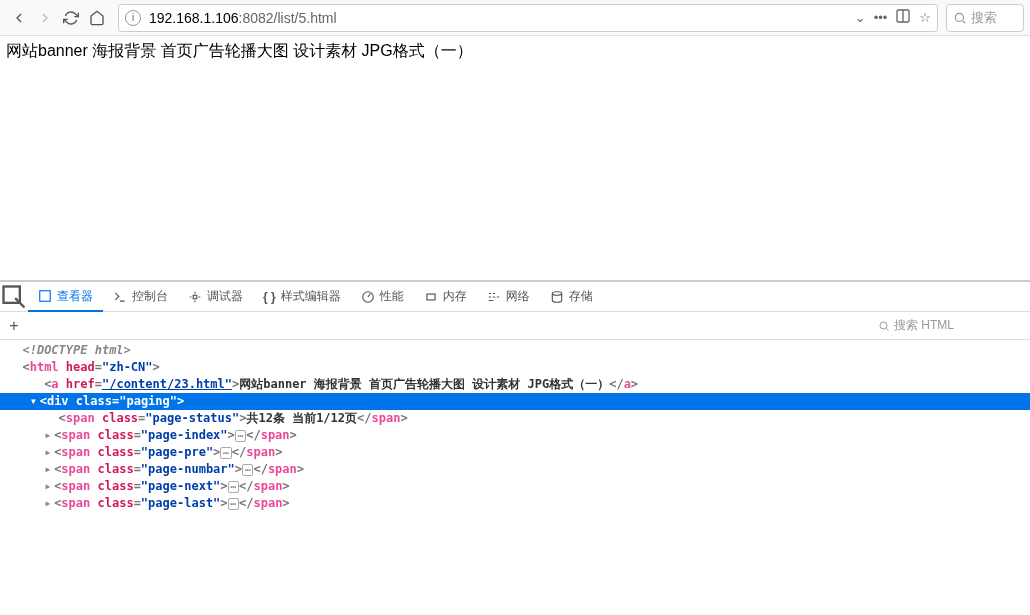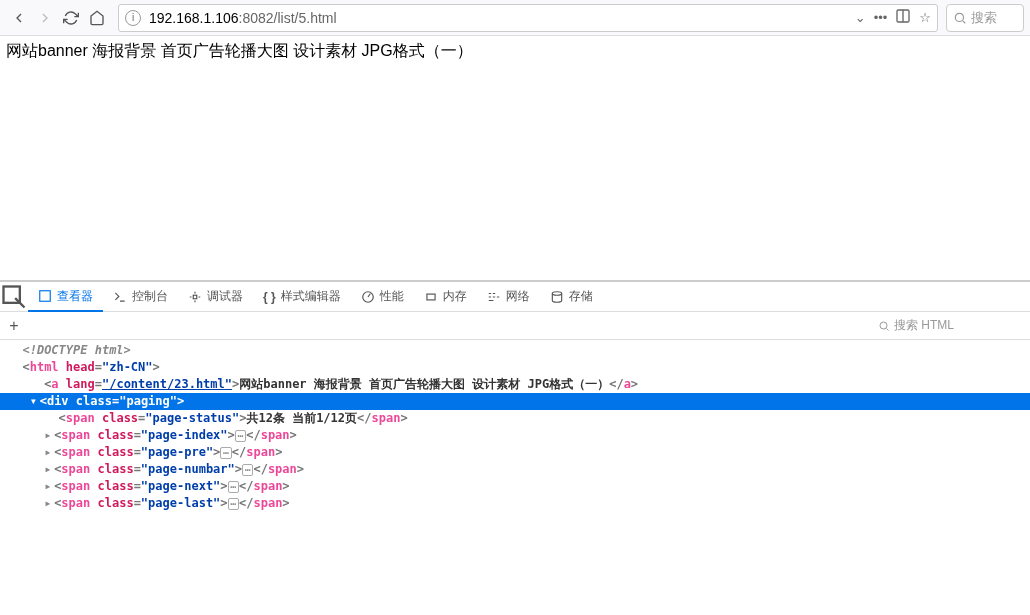--- a/index.html
+++ b/index.html
@@ -170,21 +170,21 @@
           <circle cx="11" cy="11" r="7"></circle>
           <path d="M21 21l-4-4"></path>
         </svg>
       <span>搜索 HTML</span>
     </div>
   </div>
 
   <div class="dt-body">
     <div class="dt-line">  <span class="doctype">&lt;!DOCTYPE html&gt;</span></div>
     <div class="dt-line">  <span class="punc">&lt;</span><span class="tag">html</span> <span class="attr">head</span><span class="punc">=</span><span class="val">"zh-CN"</span><span class="punc">&gt;</span></div>
-    <div class="dt-line">     <span class="punc">&lt;</span><span class="tag">a</span> <span class="attr">lang</span><span class="punc">=</span><span class="val link">"/content/23.html"</span><span class="punc">&gt;</span><span class="text">网站banner 海报背景 首页广告轮播大图 设计素材 JPG格式（一）</span><span class="punc">&lt;/</span><span class="tag">a</span><span class="punc">&gt;</span></div>
+    <div class="dt-line">     <span class="punc">&lt;</span><span class="tag">a</span> <span class="attr">href</span><span class="punc">=</span><span class="val link">"/content/23.html"</span><span class="punc">&gt;</span><span class="text">网站banner 海报背景 首页广告轮播大图 设计素材 JPG格式（一）</span><span class="punc">&lt;/</span><span class="tag">a</span><span class="punc">&gt;</span></div>
     <div class="dt-line sel">   <span class="twisty open" style="color:#fff"></span><span class="punc">&lt;</span><span class="tag">div</span> <span class="attr">class</span><span class="punc">=</span><span class="val">"paging"</span><span class="punc">&gt;</span></div>
     <div class="dt-line">       <span class="punc">&lt;</span><span class="tag">span</span> <span class="attr">class</span><span class="punc">=</span><span class="val">"page-status"</span><span class="punc">&gt;</span><span class="text">共12条 当前1/12页</span><span class="punc">&lt;/</span><span class="tag">span</span><span class="punc">&gt;</span></div>
     <div class="dt-line">     <span class="twisty closed"></span><span class="punc">&lt;</span><span class="tag">span</span> <span class="attr">class</span><span class="punc">=</span><span class="val">"page-index"</span><span class="punc">&gt;</span><span class="dots">⋯</span><span class="punc">&lt;/</span><span class="tag">span</span><span class="punc">&gt;</span></div>
     <div class="dt-line">     <span class="twisty closed"></span><span class="punc">&lt;</span><span class="tag">span</span> <span class="attr">class</span><span class="punc">=</span><span class="val">"page-pre"</span><span class="punc">&gt;</span><span class="dots">⋯</span><span class="punc">&lt;/</span><span class="tag">span</span><span class="punc">&gt;</span></div>
     <div class="dt-line">     <span class="twisty closed"></span><span class="punc">&lt;</span><span class="tag">span</span> <span class="attr">class</span><span class="punc">=</span><span class="val">"page-numbar"</span><span class="punc">&gt;</span><span class="dots">⋯</span><span class="punc">&lt;/</span><span class="tag">span</span><span class="punc">&gt;</span></div>
     <div class="dt-line">     <span class="twisty closed"></span><span class="punc">&lt;</span><span class="tag">span</span> <span class="attr">class</span><span class="punc">=</span><span class="val">"page-next"</span><span class="punc">&gt;</span><span class="dots">⋯</span><span class="punc">&lt;/</span><span class="tag">span</span><span class="punc">&gt;</span></div>
     <div class="dt-line">     <span class="twisty closed"></span><span class="punc">&lt;</span><span class="tag">span</span> <span class="attr">class</span><span class="punc">=</span><span class="val">"page-last"</span><span class="punc">&gt;</span><span class="dots">⋯</span><span class="punc">&lt;/</span><span class="tag">span</span><span class="punc">&gt;</span></div>
   </div>
 </div>
 

